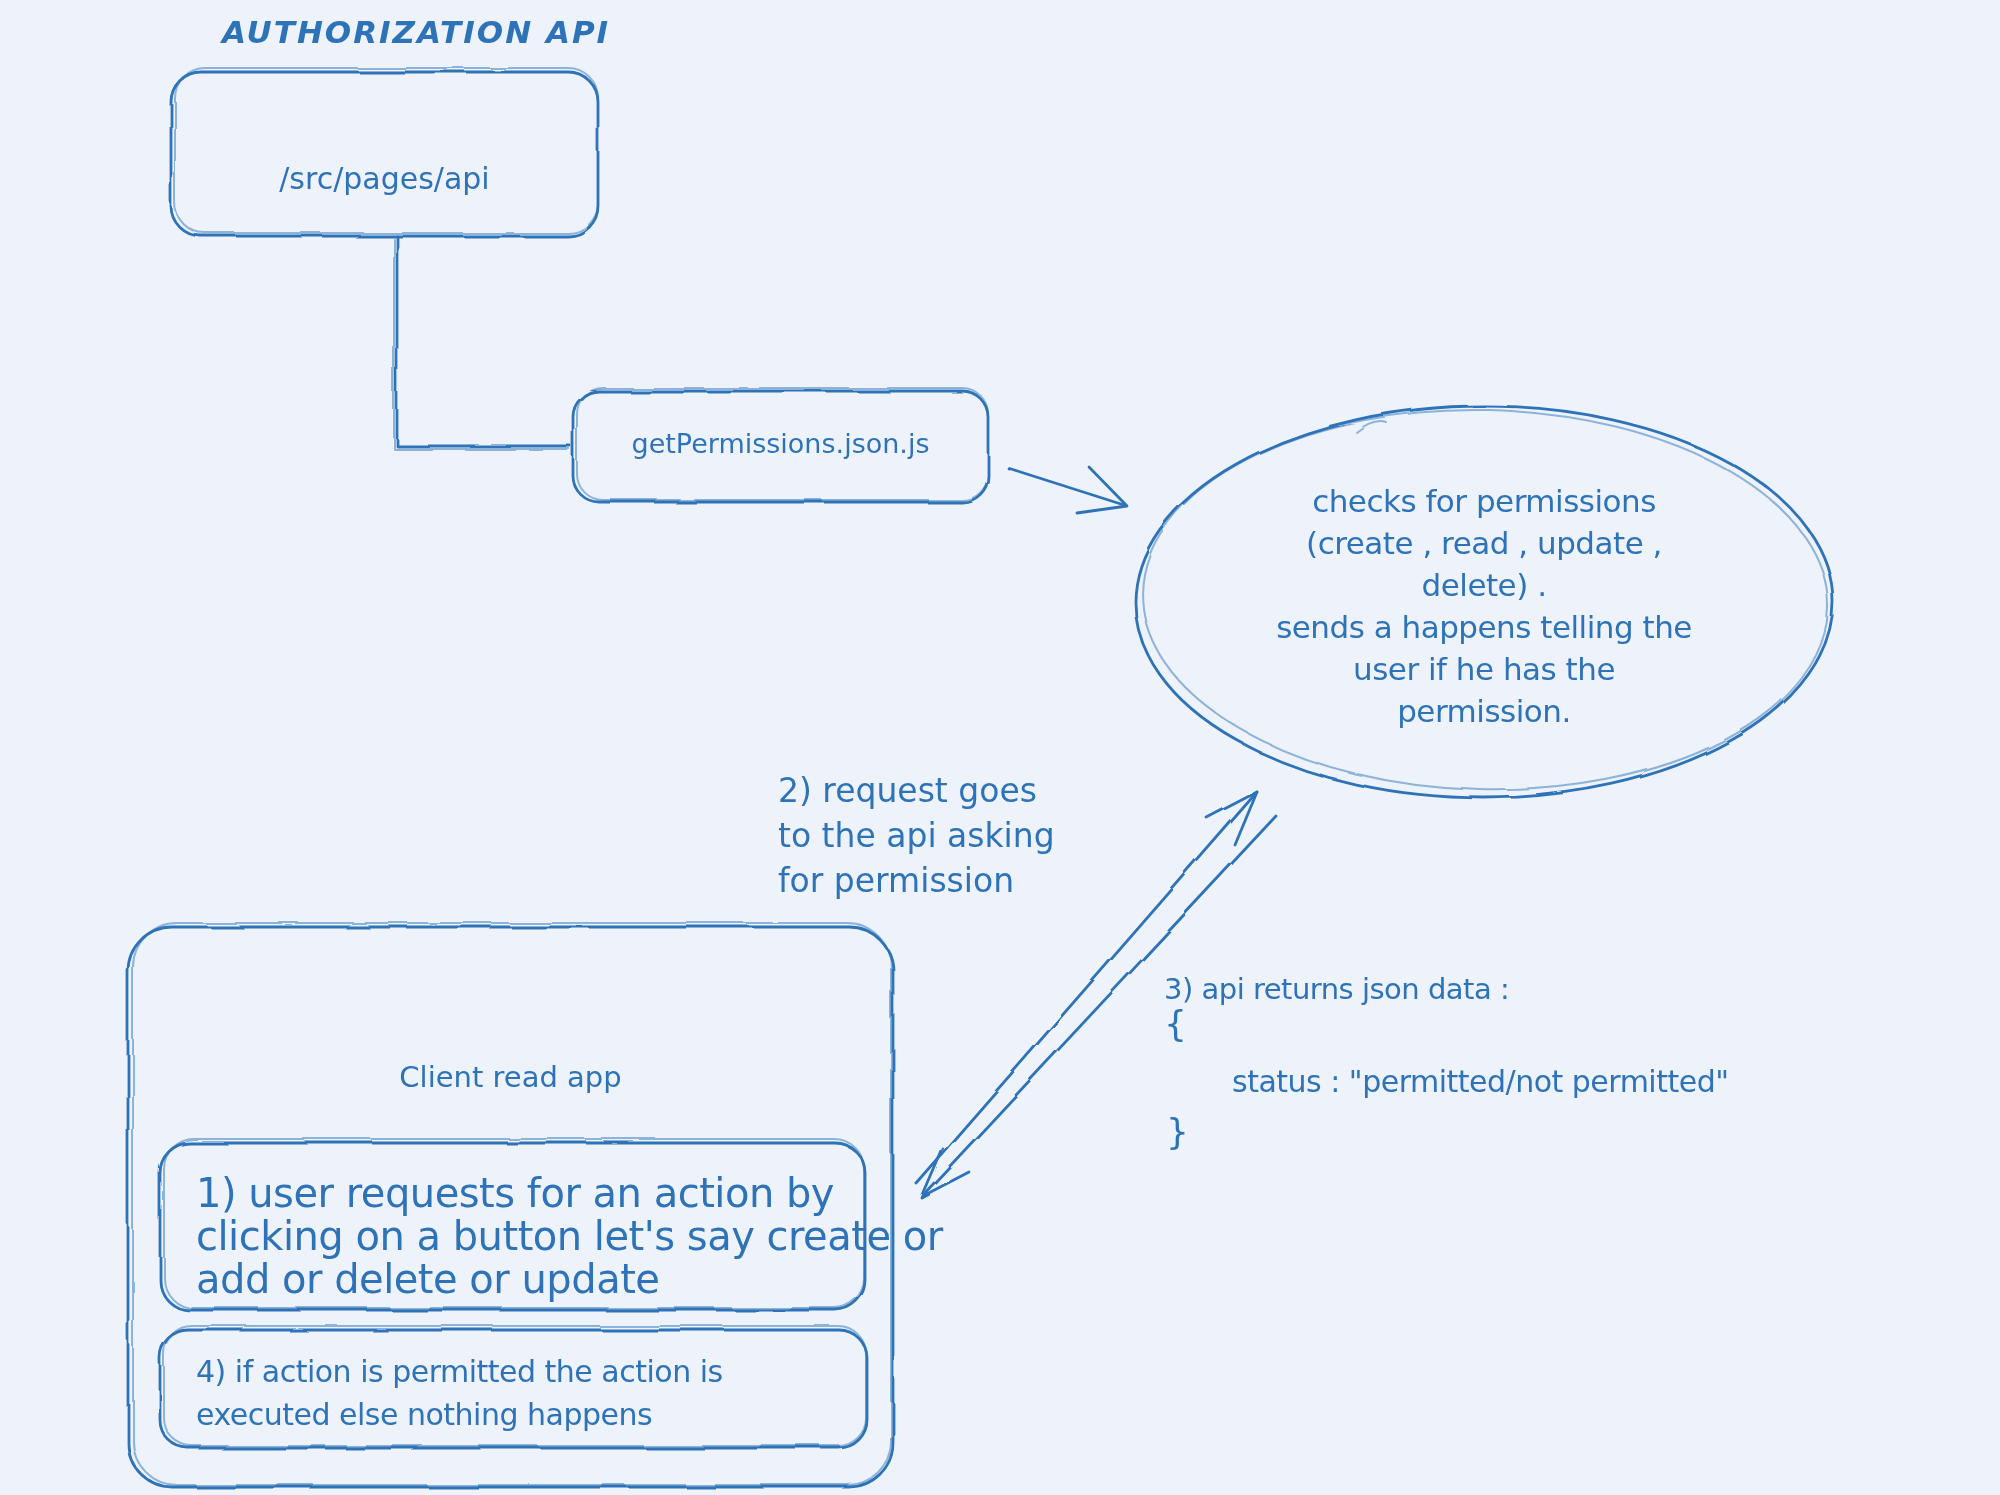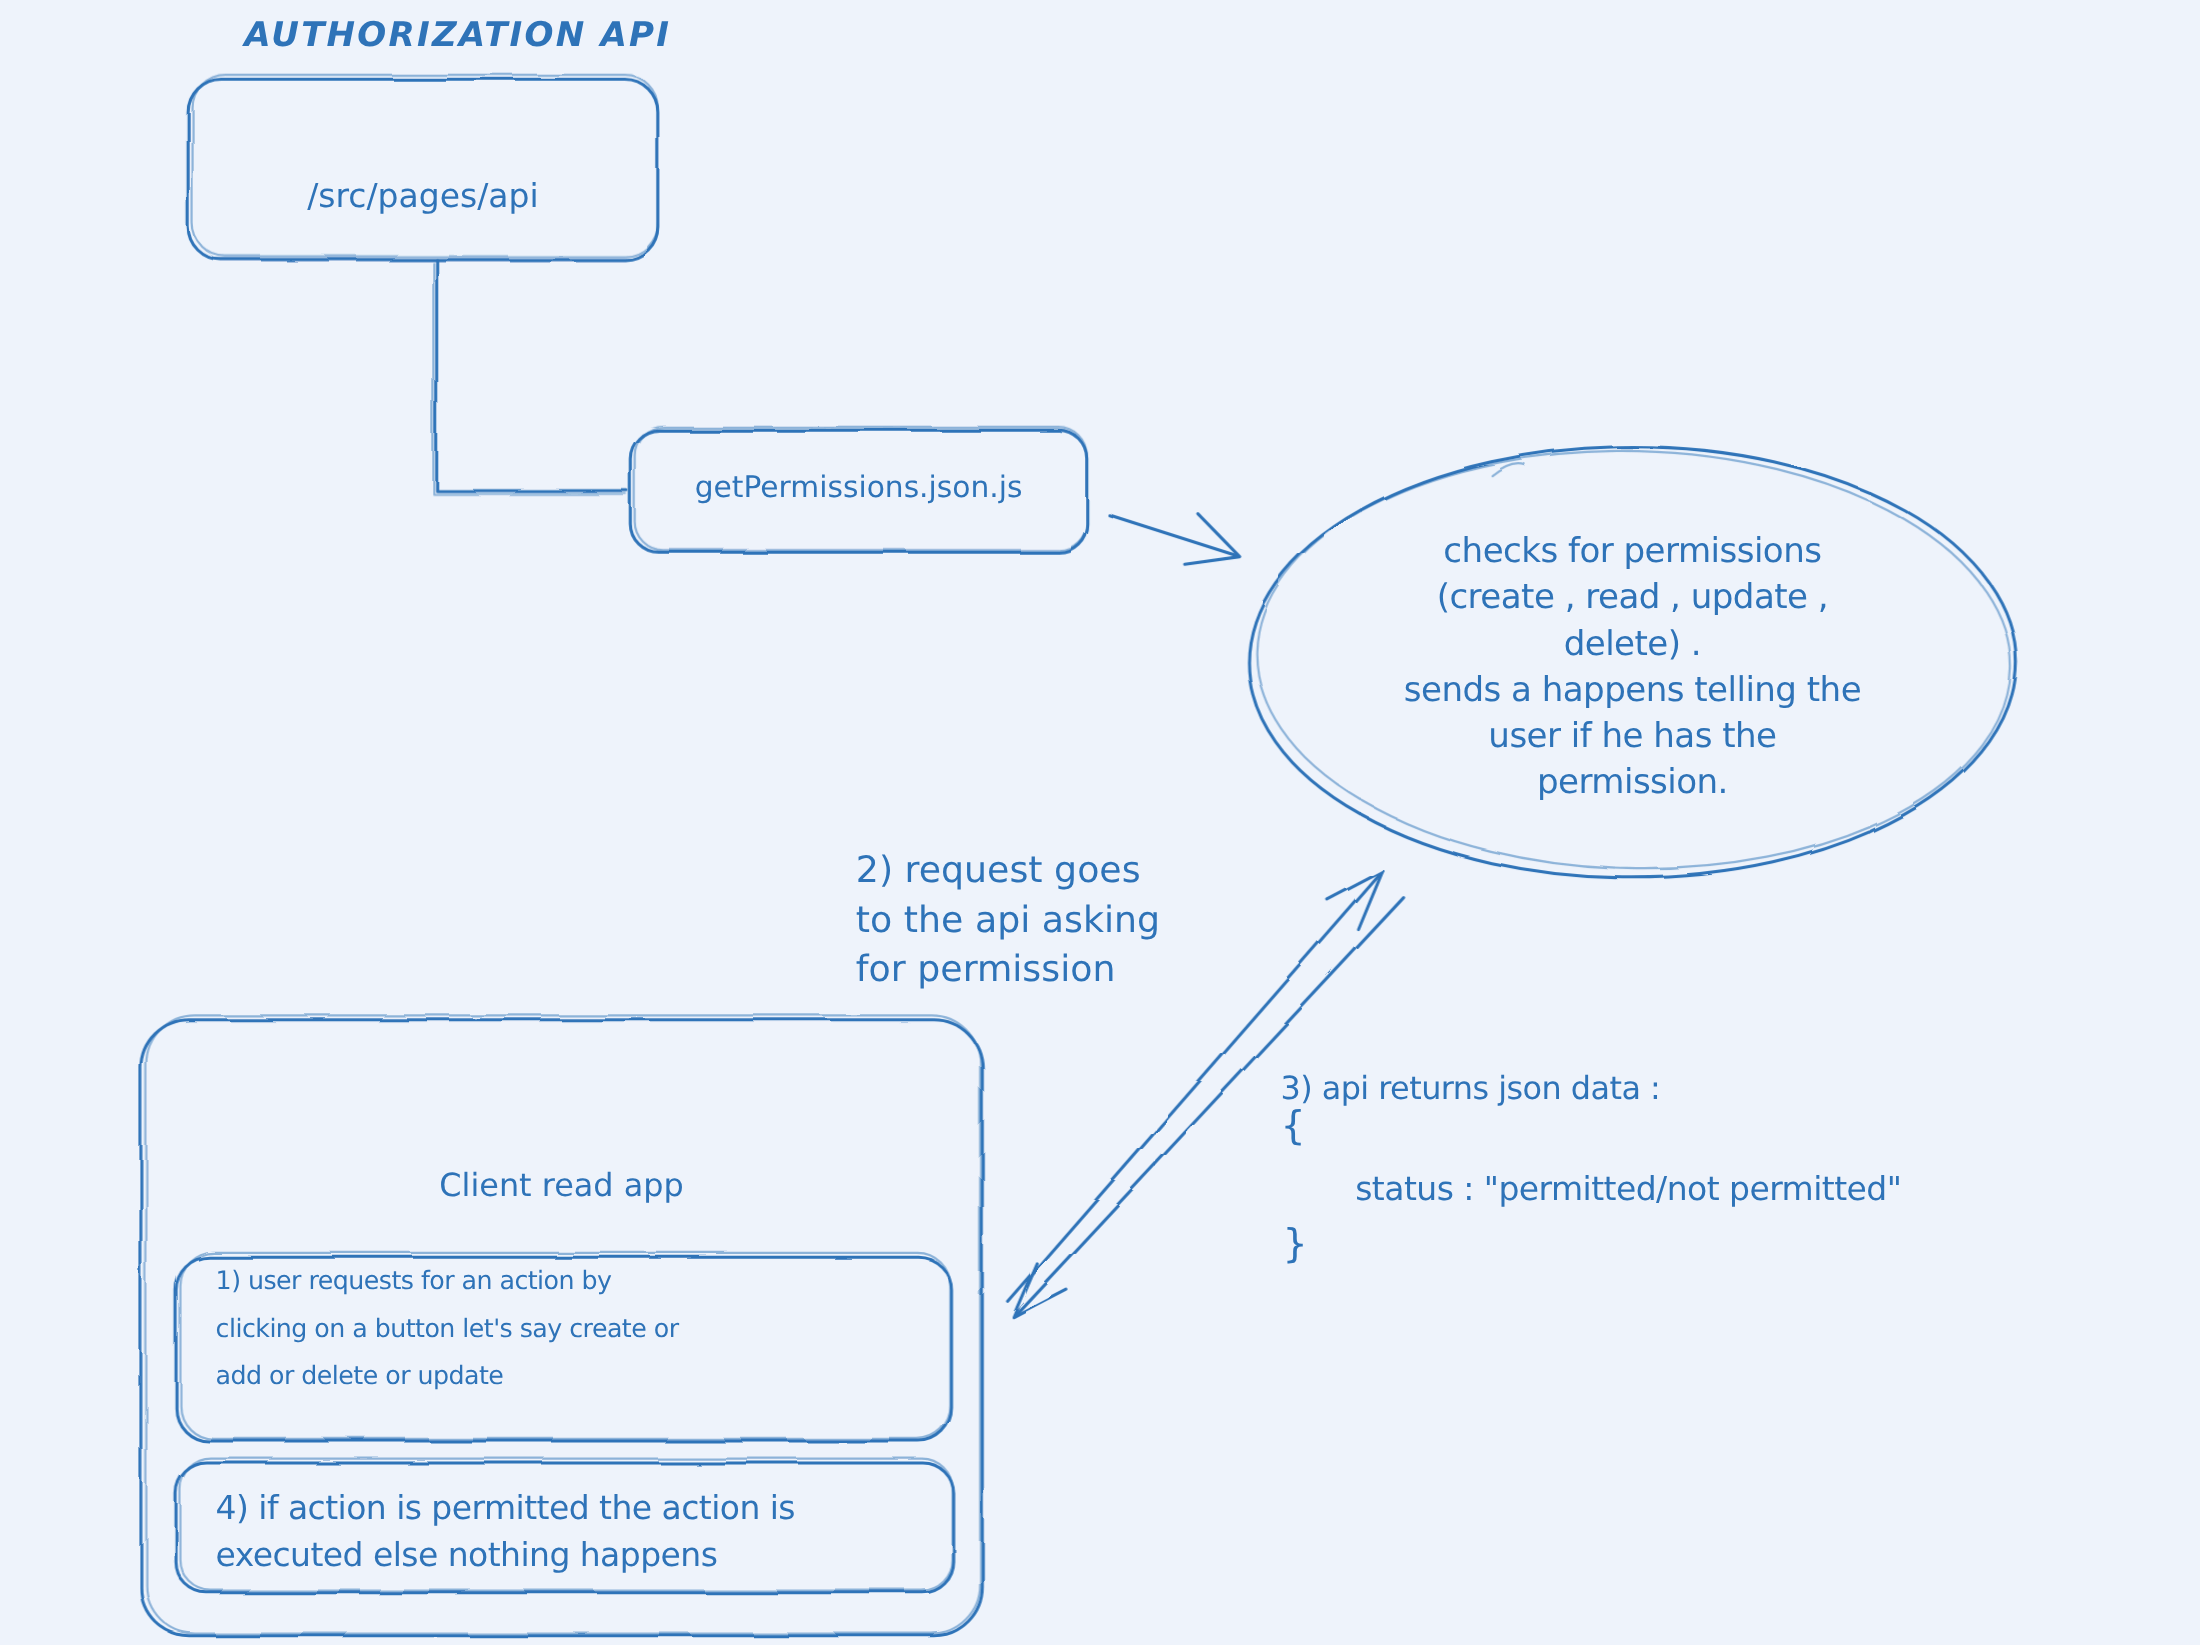--- a/index.html
+++ b/index.html
@@ -114,18 +114,18 @@
 <div class="txt" style="left:1164px;top:958px;font-size:29px;letter-spacing:-0.5px;margin-top:12px;">3) api returns json data :</div>
 
 <div class="txt" style="left:1164px;top:1000px;font-size:36px;">{</div>
 
 <div class="txt" style="left:1232px;top:1062px;font-size:30px;letter-spacing:-0.5px;">status : "permitted/not permitted"</div>
 
 <div class="txt" style="left:1166px;top:1108px;font-size:36px;">}</div>
 
 <div class="txt center" style="left:128px;top:1058px;width:765px;font-size:29px;">Client read app</div>
 
-<div class="txt" style="left:196px;top:1144px;font-size:23px;letter-spacing:-0.5px;line-height:43px;">1) user requests for an action by
+<div class="txt" style="left:196px;top:1172px;font-size:40px;letter-spacing:-0.5px;line-height:43px;">1) user requests for an action by
 clicking on a button let's say create or
 add or delete or update</div>
 
 <div class="txt" style="left:196px;top:1350px;font-size:30px;letter-spacing:-0.5px;line-height:43px;">4) if action is permitted the action is
 executed else nothing happens</div>
 
 </body></html>

